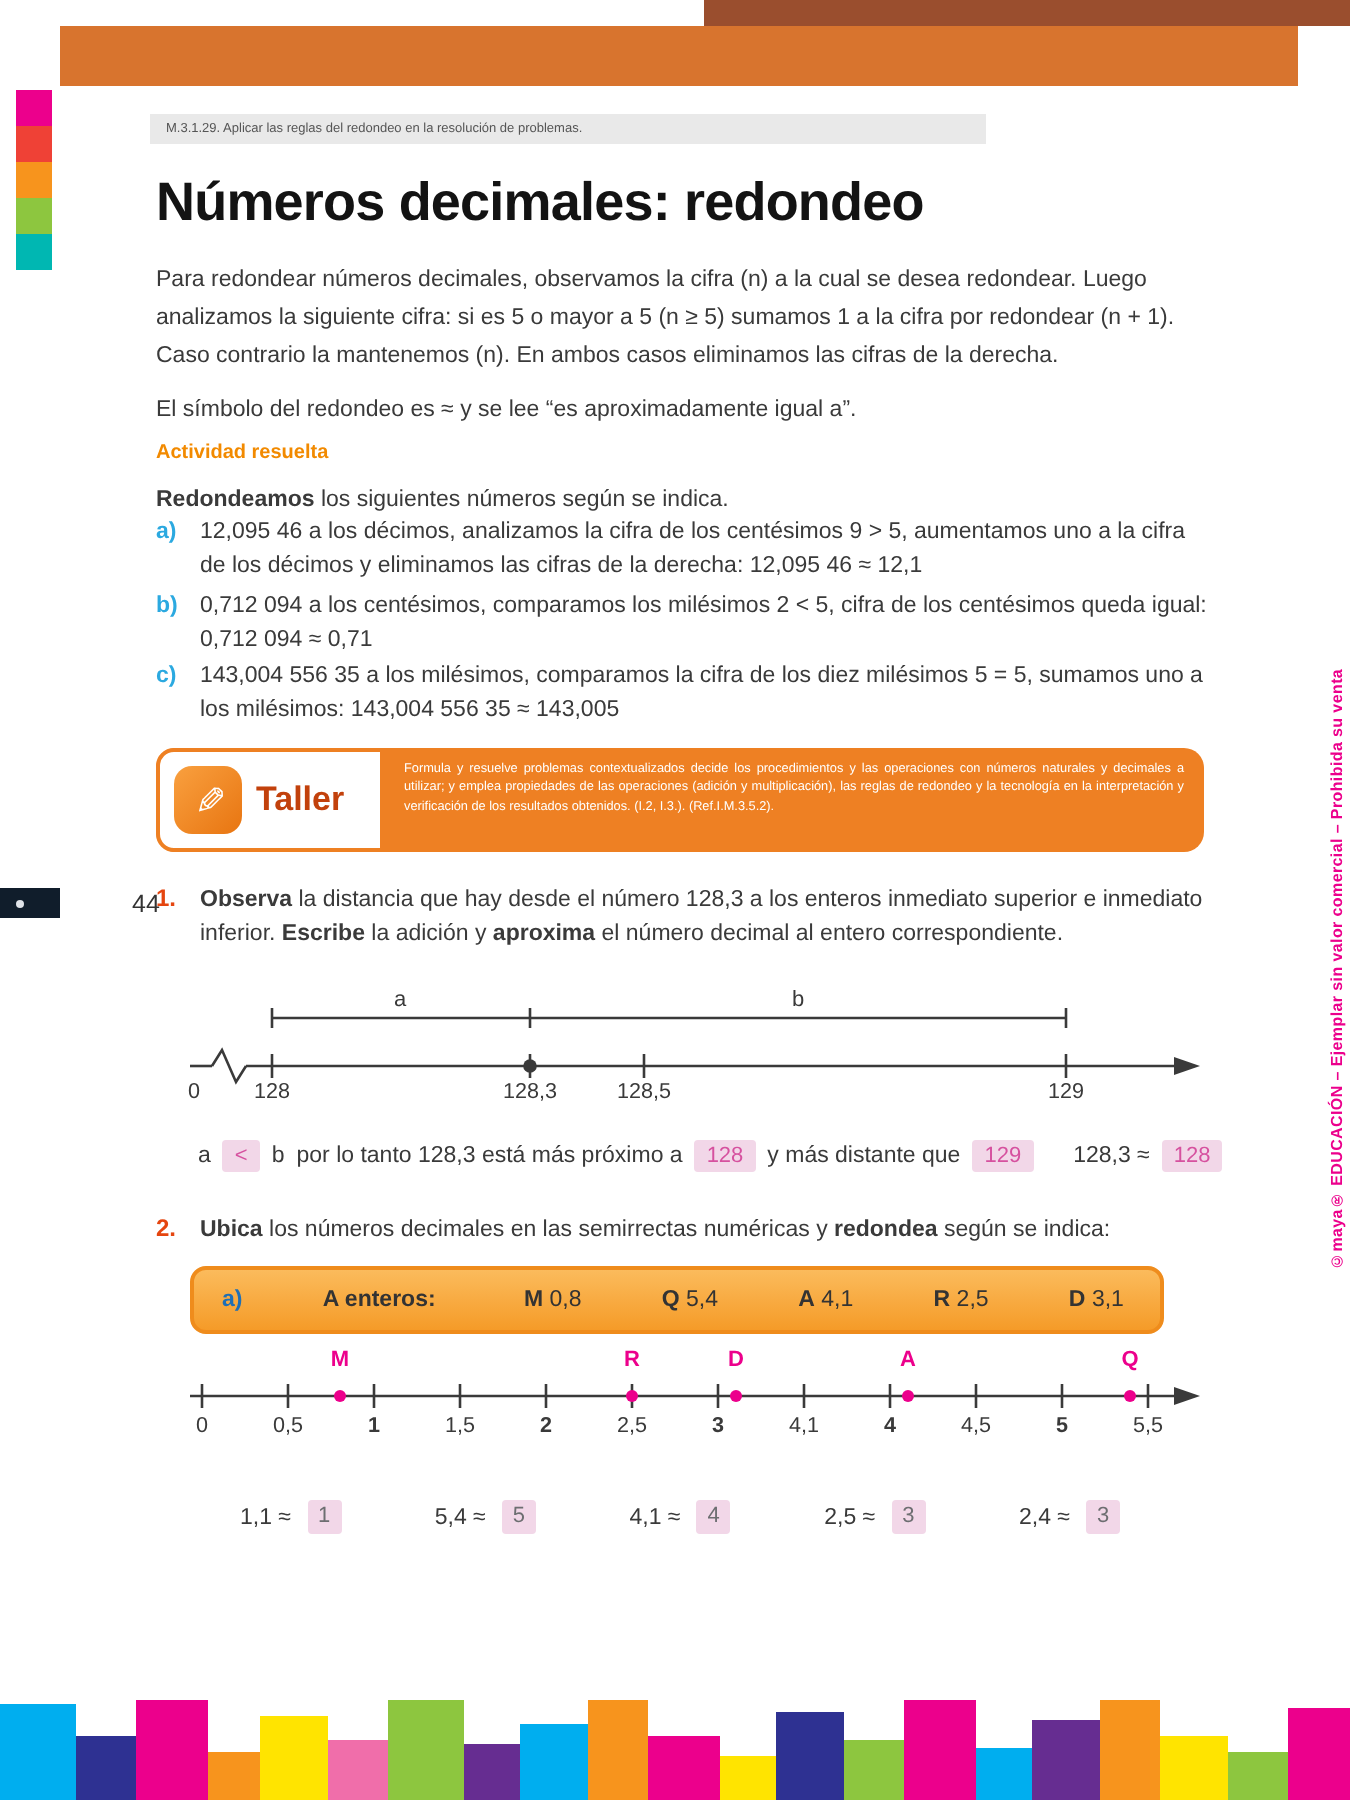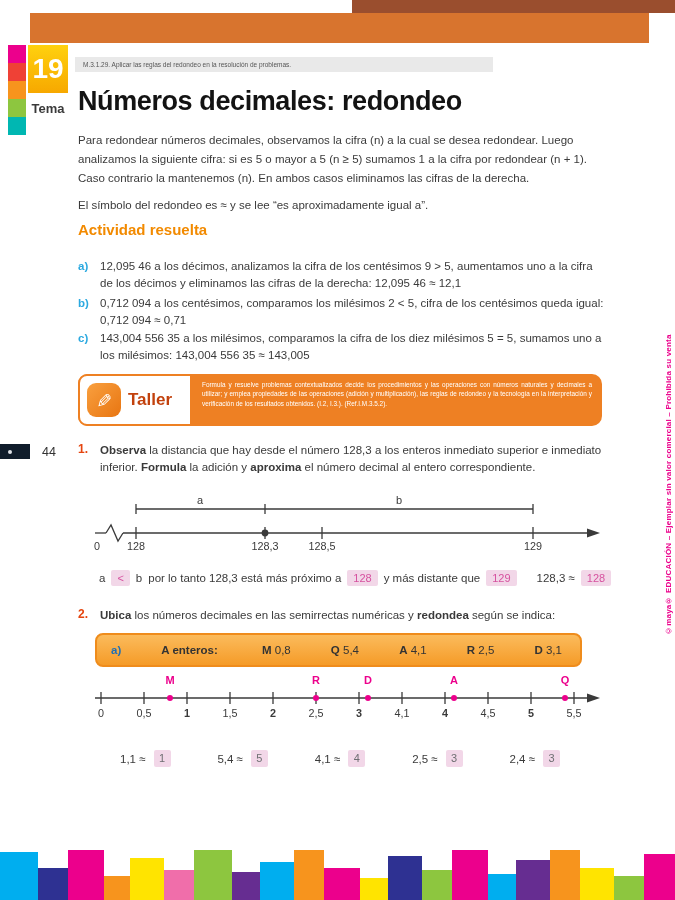--- a/index.html
+++ b/index.html
@@ -24,41 +24,41 @@
   .standard-bar { position:absolute; left:75px; top:57px; width:418px; height:15px; background:#e9e9e9;
                   color:#555; font-size:6.5px; line-height:15px; padding-left:8px; }
 
   .title { position:absolute; left:78px; top:84px; font-size:27px; line-height:34px; font-weight:800;
            color:#131313; letter-spacing:-0.4px; }
 
   .body-text { font-size:11.5px; line-height:19px; color:#3a3a3a; }
   .intro1 { position:absolute; left:78px; top:131px; width:528px; }
   .intro2 { position:absolute; left:78px; top:196px; width:528px; }
 
-  .actividad-heading { position:absolute; left:78px; top:221px; font-size:15px; font-weight:bold; color:#f28a00; }
+  .actividad-heading { position:absolute; left:78px; top:221px; font-size:10px; font-weight:bold; color:#f28a00; }
   .lead { position:absolute; left:78px; top:241px; width:528px; }
   .b { font-weight:bold; }
 
   .solved-item { position:absolute; left:78px; width:528px; padding-left:22px; font-size:11.5px; line-height:16.5px; }
   .si-a{top:258px}.si-b{top:295px}.si-c{top:330px}
   .item-label { position:absolute; left:0; top:0; color:#2ba9e0; font-weight:bold; }
 
   
   .taller-box { position:absolute; left:78px; top:374px; width:524px; height:52px; background:#ee8023;
                 border-radius:10px; display:flex; align-items:stretch; }
   .taller-left { width:114px; background:#fff; border:2px solid #ee8023; border-radius:9px 0 0 9px;
                  display:flex; align-items:center; gap:7px; padding-left:7px; }
   .pencil-icon { width:34px; height:34px; border-radius:9px; background:linear-gradient(135deg,#f9a03f,#e87511);
                  color:#fff; font-size:19px; display:flex; align-items:center; justify-content:center; }
   .pencil-icon span { transform:rotate(90deg); }
   .taller-label { font-size:17px; font-weight:600; color:#c2410c; }
   .taller-text { flex:1; padding:6px 10px 5px 10px; color:#fff; font-size:6.4px; line-height:9.4px; text-align:justify; }
 
   
-  .page-num-strip { position:absolute; left:0; top:444px; display:flex; align-items:center; }
+  .page-num-strip { position:absolute; left:0; top:444px; display:flex; align-items:center;gap:24px; }
   .pn-bar { width:30px; height:15px; background:#101d2b; position:relative; }
   .pn-dot { position:absolute; left:8px; top:5.5px; width:4px; height:4px; border-radius:50%; background:#dfe3e8; }
   .pn { margin-left:12px; font-size:12.5px; color:#333; }
 
   
   .ex-num { position:absolute; left:0; top:0; font-size:12px; font-weight:bold; color:#e5450f; }
   .ex-block { position:absolute; left:78px; width:536px; }
   .ex1 { top:442px; } .ex2 { top:607px; }
   .ex-text { margin-left:22px; font-size:11.5px; line-height:16.5px; }
 
@@ -116,34 +116,31 @@
   <div class="top-orange"></div>
 
   <div class="tema-badge">
     <div class="chips">
       <div class="chip c1"></div>
       <div class="chip c2"></div>
       <div class="chip c3"></div>
       <div class="chip c4"></div>
       <div class="chip c5"></div>
     </div>
-    <div class="tema-right">
-      <div class="tema-num">19</div>
-      <div class="tema-label">Tema</div>
-    </div>
   </div>
 
   <div class="standard-bar">M.3.1.29. Aplicar las reglas del redondeo en la resolución de problemas.</div>
 
   <h1 class="title">Números decimales: redondeo</h1>
 
   <p class="body-text intro1">Para redondear números decimales, observamos la cifra (n) a la cual se desea redondear. Luego analizamos la siguiente cifra: si es 5 o mayor a 5 (n ≥ 5) sumamos 1 a la cifra por redondear (n + 1). Caso contrario la mantenemos (n). En ambos casos eliminamos las cifras de la derecha.</p>
   <p class="body-text intro2">El símbolo del redondeo es ≈ y se lee “es aproximadamente igual a”.</p>
 
   <h2 class="actividad-heading">Actividad resuelta</h2>
+  <p class="body-text lead"><span class="b">Redondeamos</span><span> los siguientes números según se indica.</span></p>
 
   <div class="solved-item si-a">
     <span class="item-label">a)</span>
     <span>12,095 46 a los décimos, analizamos la cifra de los centésimos 9 &gt; 5, aumentamos uno a la cifra de los décimos y eliminamos las cifras de la derecha: 12,095 46 ≈ 12,1</span>
   </div>
   <div class="solved-item si-b">
     <span class="item-label">b)</span>
     <span>0,712 094 a los centésimos, comparamos los milésimos 2 &lt; 5, cifra de los centésimos queda igual: 0,712 094 ≈ 0,71</span>
   </div>
   <div class="solved-item si-c">
@@ -163,21 +160,21 @@
 
   <div class="page-num-strip">
     <div class="pn-bar">
         <span class="pn-dot"></span>
       </div>
     <span class="pn">44</span>
   </div>
 
   <div class="ex-block ex1">
     <span class="ex-num">1.</span>
-    <p class="ex-text"><span class="b">Observa</span><span> la distancia que hay desde el número 128,3 a los enteros inmediato superior e inmediato inferior. </span><span class="b">Formula</span><span> la adición y </span><span class="b">aproxima</span><span> el número decimal al entero correspondiente.</span></p>
+    <p class="ex-text"><span class="b">Observa</span><span> la distancia que hay desde el número 128,3 a los enteros inmediato superior e inmediato inferior. </span><span class="b">Escribe</span><span> la adición y </span><span class="b">aproxima</span><span> el número decimal al entero correspondiente.</span></p>
   </div>
 
   <div class="numberline nl1">
     <svg class="nlsvg" width="512" height="60">
       <line x1="43" y1="7" x2="43" y2="17"></line>
       <line x1="43" y1="12" x2="172" y2="12"></line>
       <line x1="172" y1="7" x2="172" y2="17"></line>
       <line x1="172" y1="12" x2="440" y2="12"></line>
       <line x1="440" y1="7" x2="440" y2="17"></line>
       <line x1="2" y1="36" x2="13" y2="36"></line>

